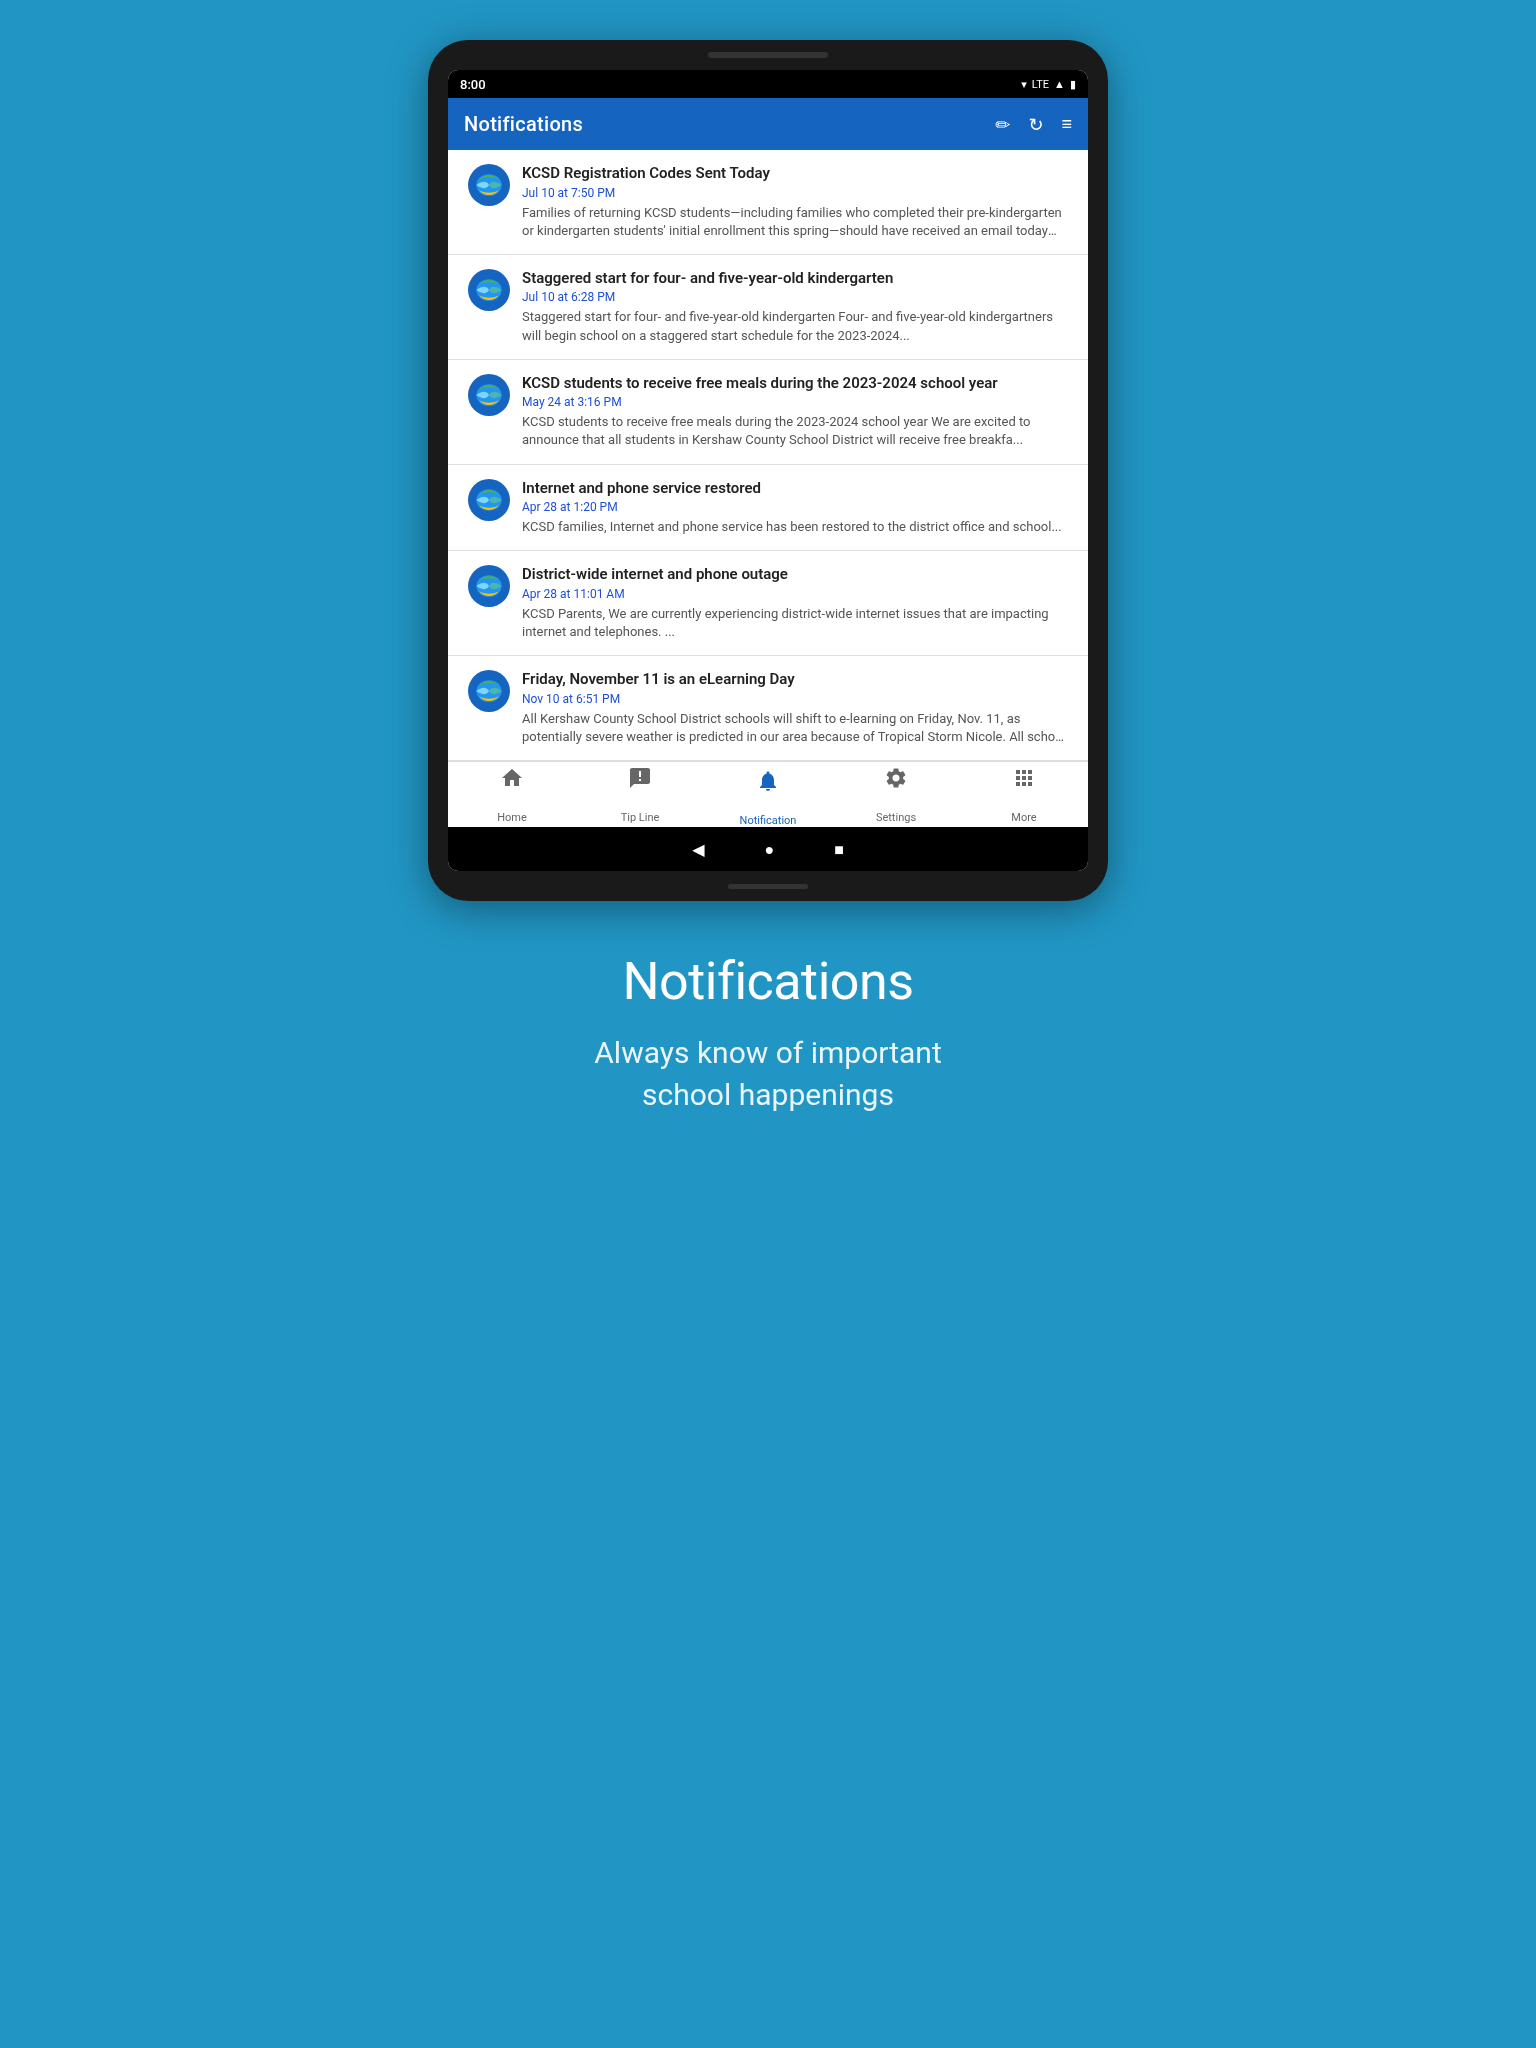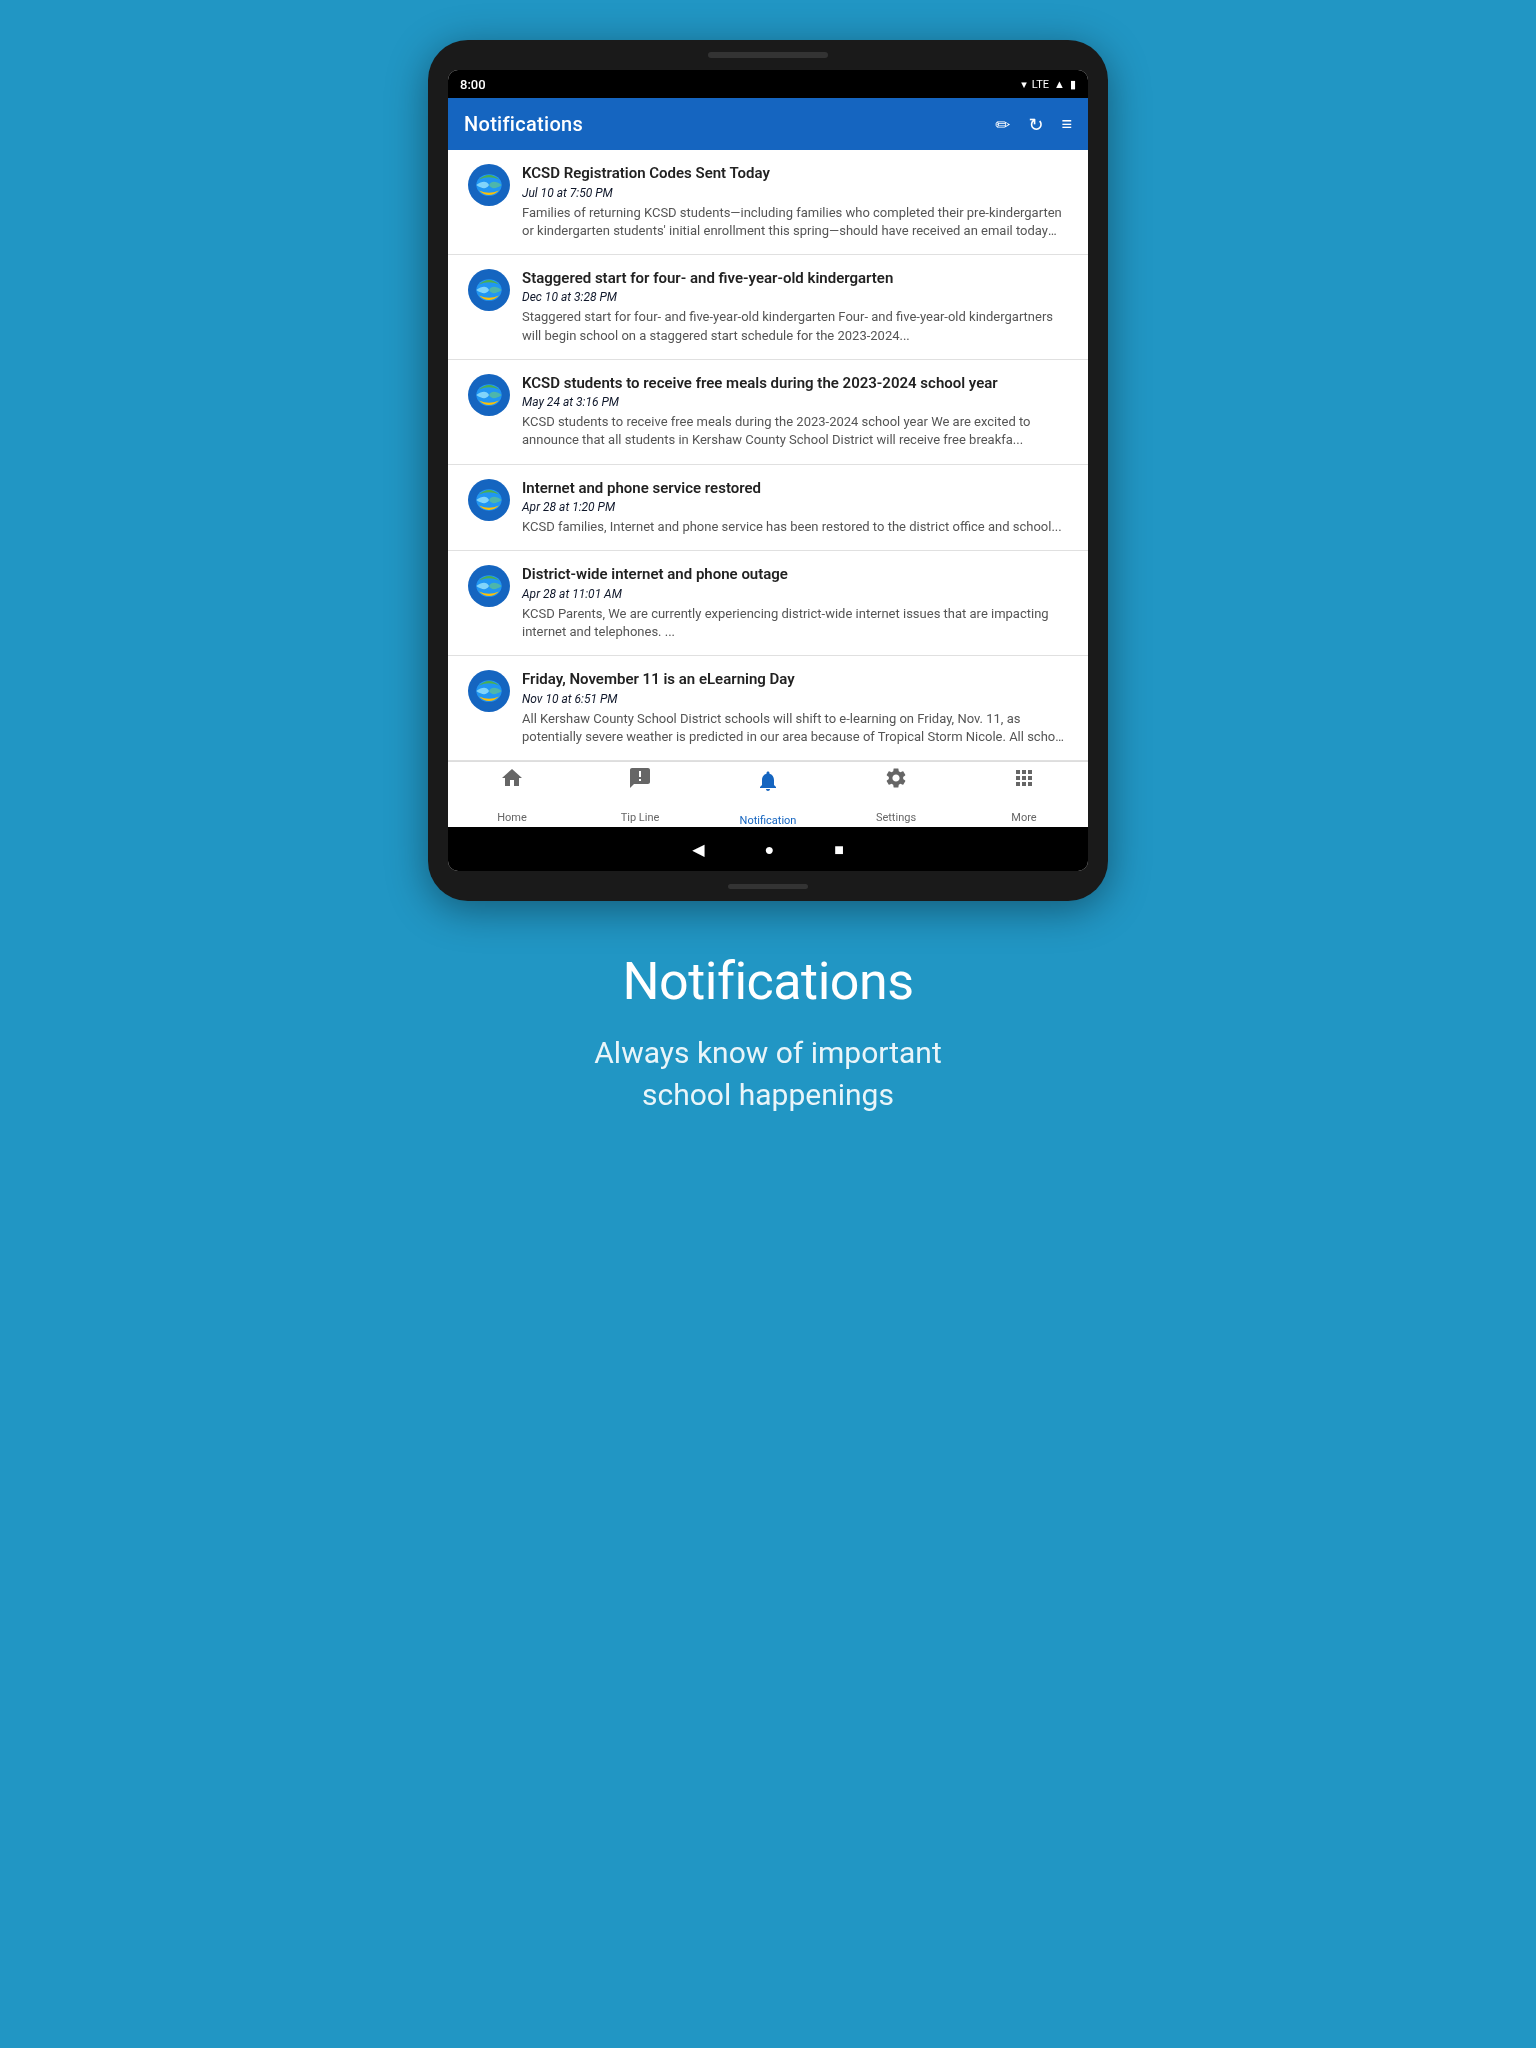--- a/index.html
+++ b/index.html
@@ -137,23 +137,22 @@
     .notification-title {
       font-size: 15px;
       font-weight: 600;
       color: #222;
       line-height: 1.3;
       margin-bottom: 2px;
     }
 
     .notification-date {
       font-size: 12px;
-      color: #0f172a;
+      color: #1d4ed8;
       margin-bottom: 4px;
-      font-style: italic;
     }
 
     .notification-body {
       font-size: 13px;
       color: #555;
       line-height: 1.4;
       overflow: hidden;
       display: -webkit-box;
       -webkit-line-clamp: 2;
       -webkit-box-orient: vertical;
@@ -315,21 +314,21 @@
           <circle cx="21" cy="21" r="21" fill="#1565C0"></circle>
           <ellipse cx="21" cy="21" rx="14" ry="12" fill="#2196F3"></ellipse>
           <path d="M10 15 Q21 5 32 15 Q21 10 10 15Z" fill="#4CAF50"></path>
           <path d="M10 27 Q21 37 32 27 Q21 32 10 27Z" fill="#FFC107"></path>
           <path d="M7 21 Q17 14 21 21 Q17 28 7 21Z" fill="#81D4FA"></path>
           <path d="M35 21 Q25 14 21 21 Q25 28 35 21Z" fill="#4DB6AC"></path>
         </svg>
       </div>
       <div class="notification-content">
         <div class="notification-title">Staggered start for four- and five-year-old kindergarten</div>
-        <div class="notification-date">Dec 10 at 3:28 PM</div>
+        <div class="notification-date">Jul 10 at 6:28 PM</div>
         <div class="notification-body">Staggered start for four- and five-year-old kindergarten
 Four- and five-year-old kindergartners will begin school on a staggered start schedule for the 2023-2024...</div>
       </div>
     </div>
           <div class="notification-item">
       <div class="notification-avatar">
         <svg class="avatar-svg" viewBox="0 0 42 42" xmlns="http://www.w3.org/2000/svg">
           <circle cx="21" cy="21" r="21" fill="#1565C0"></circle>
           <ellipse cx="21" cy="21" rx="14" ry="12" fill="#2196F3"></ellipse>
           <path d="M10 15 Q21 5 32 15 Q21 10 10 15Z" fill="#4CAF50"></path>

